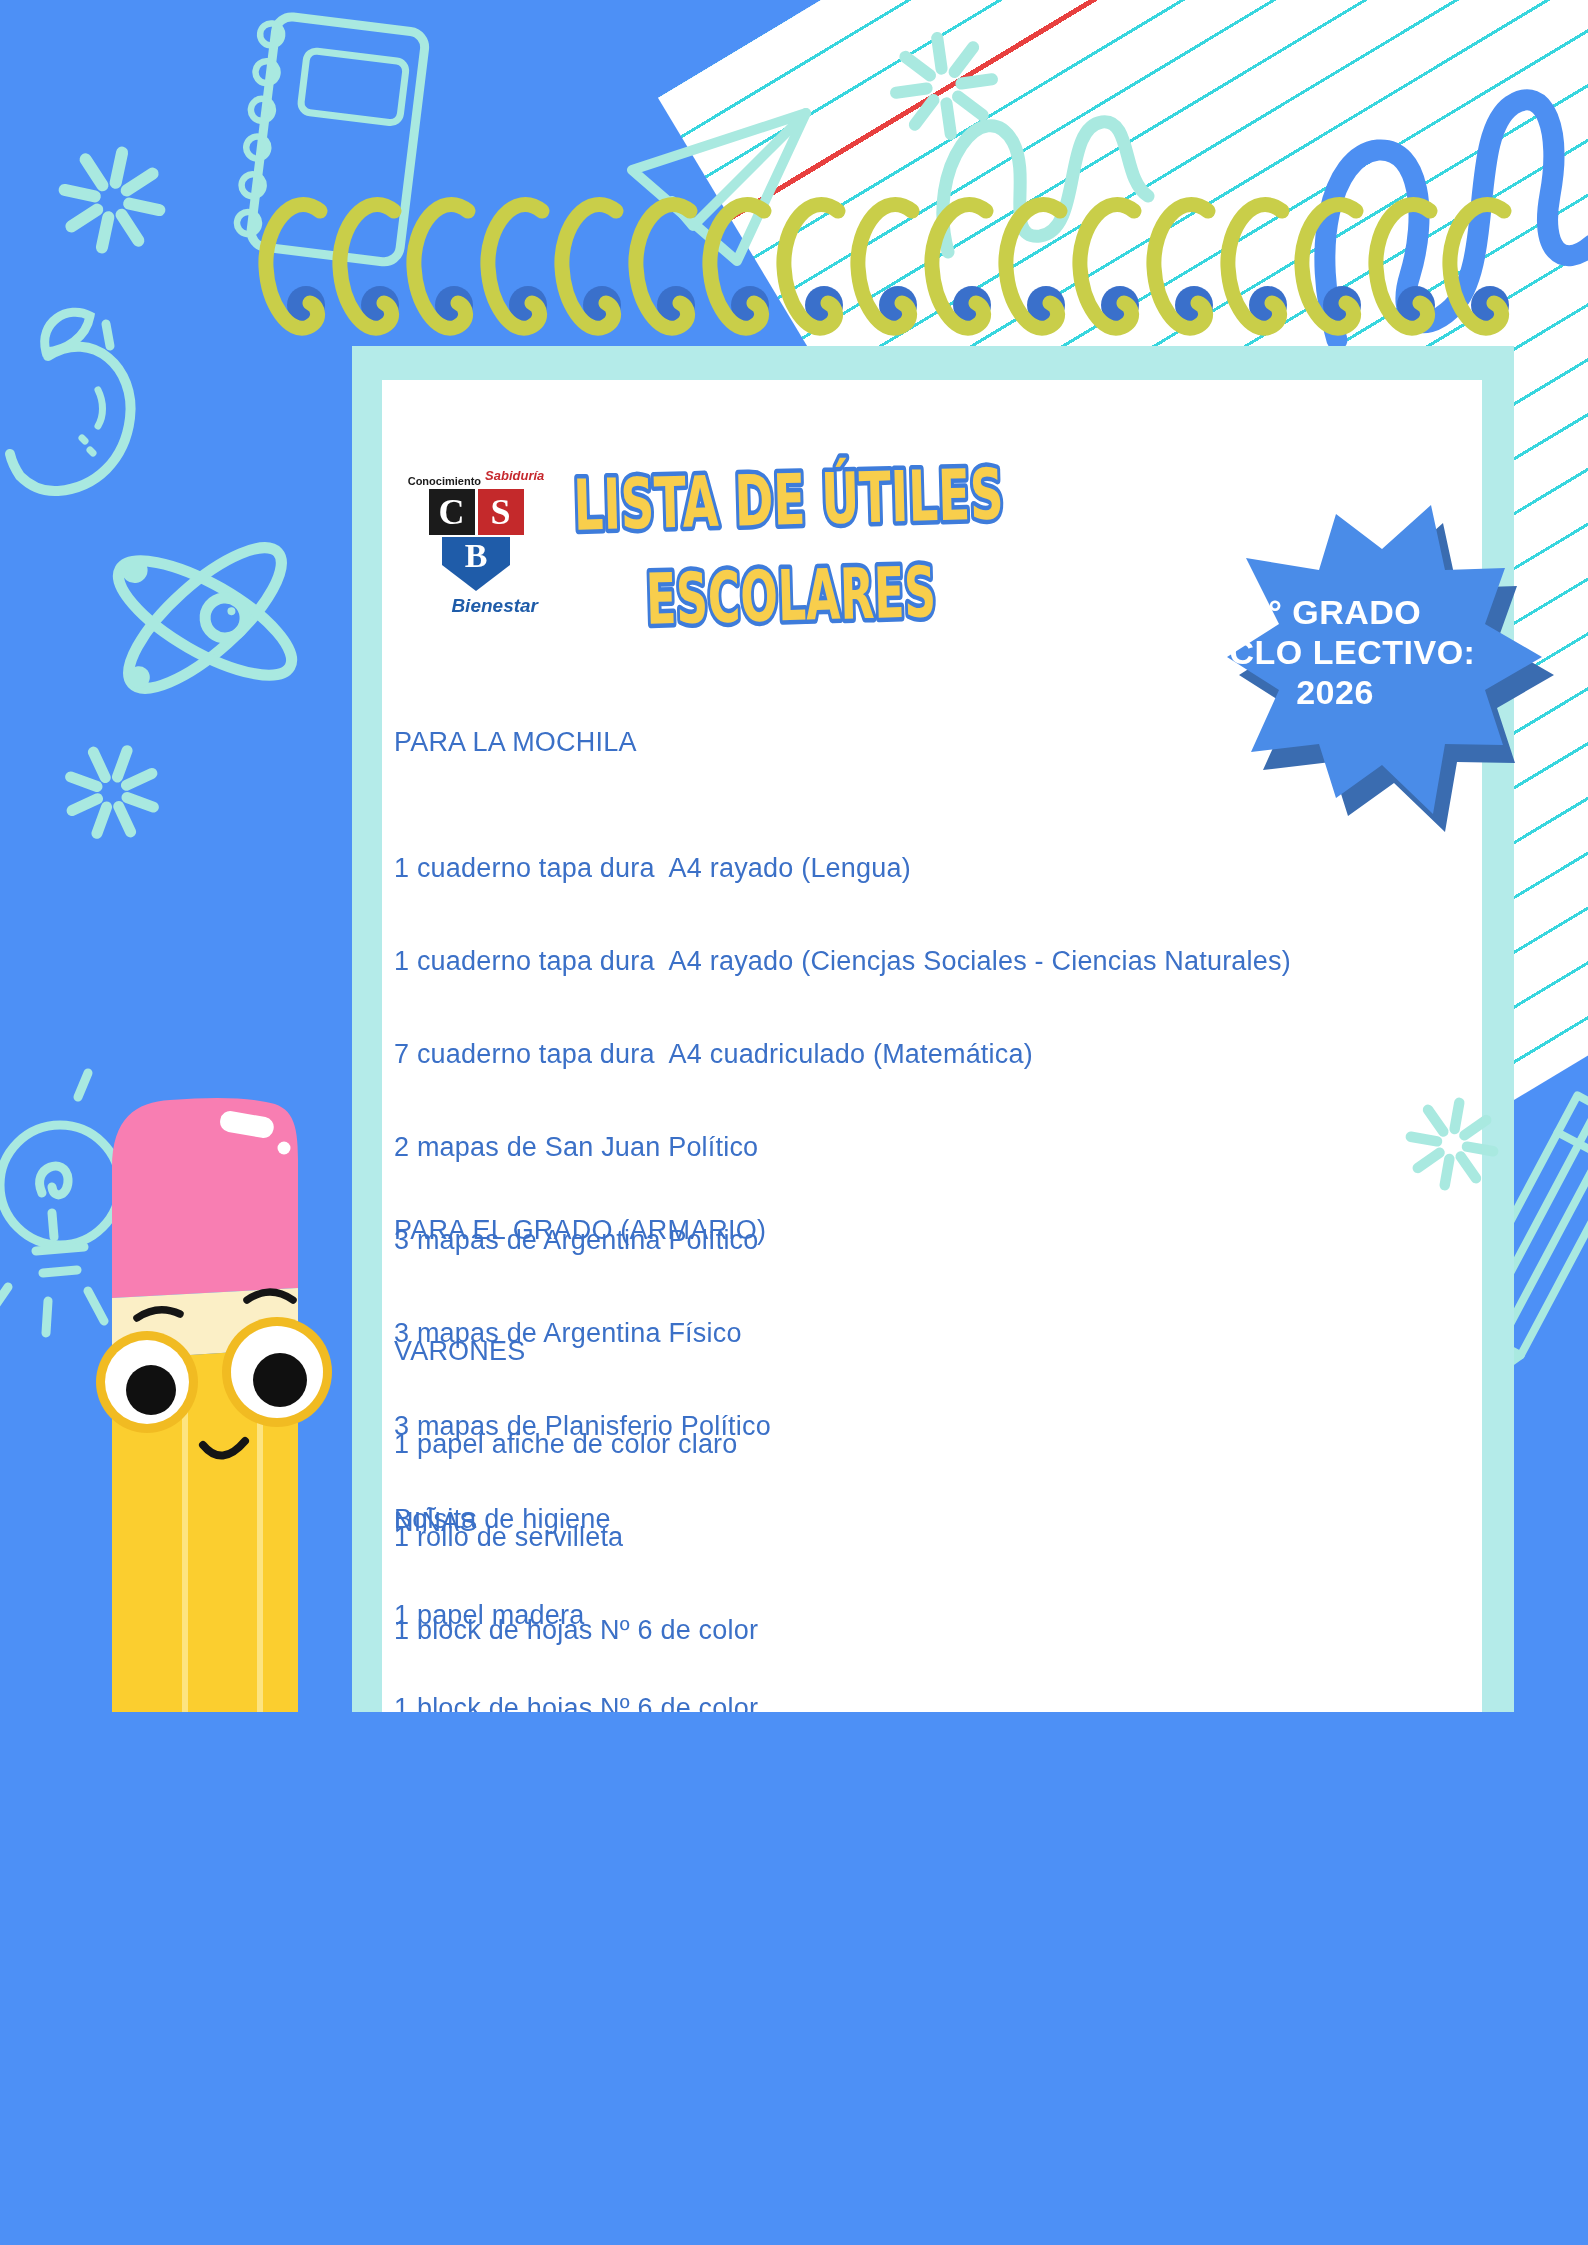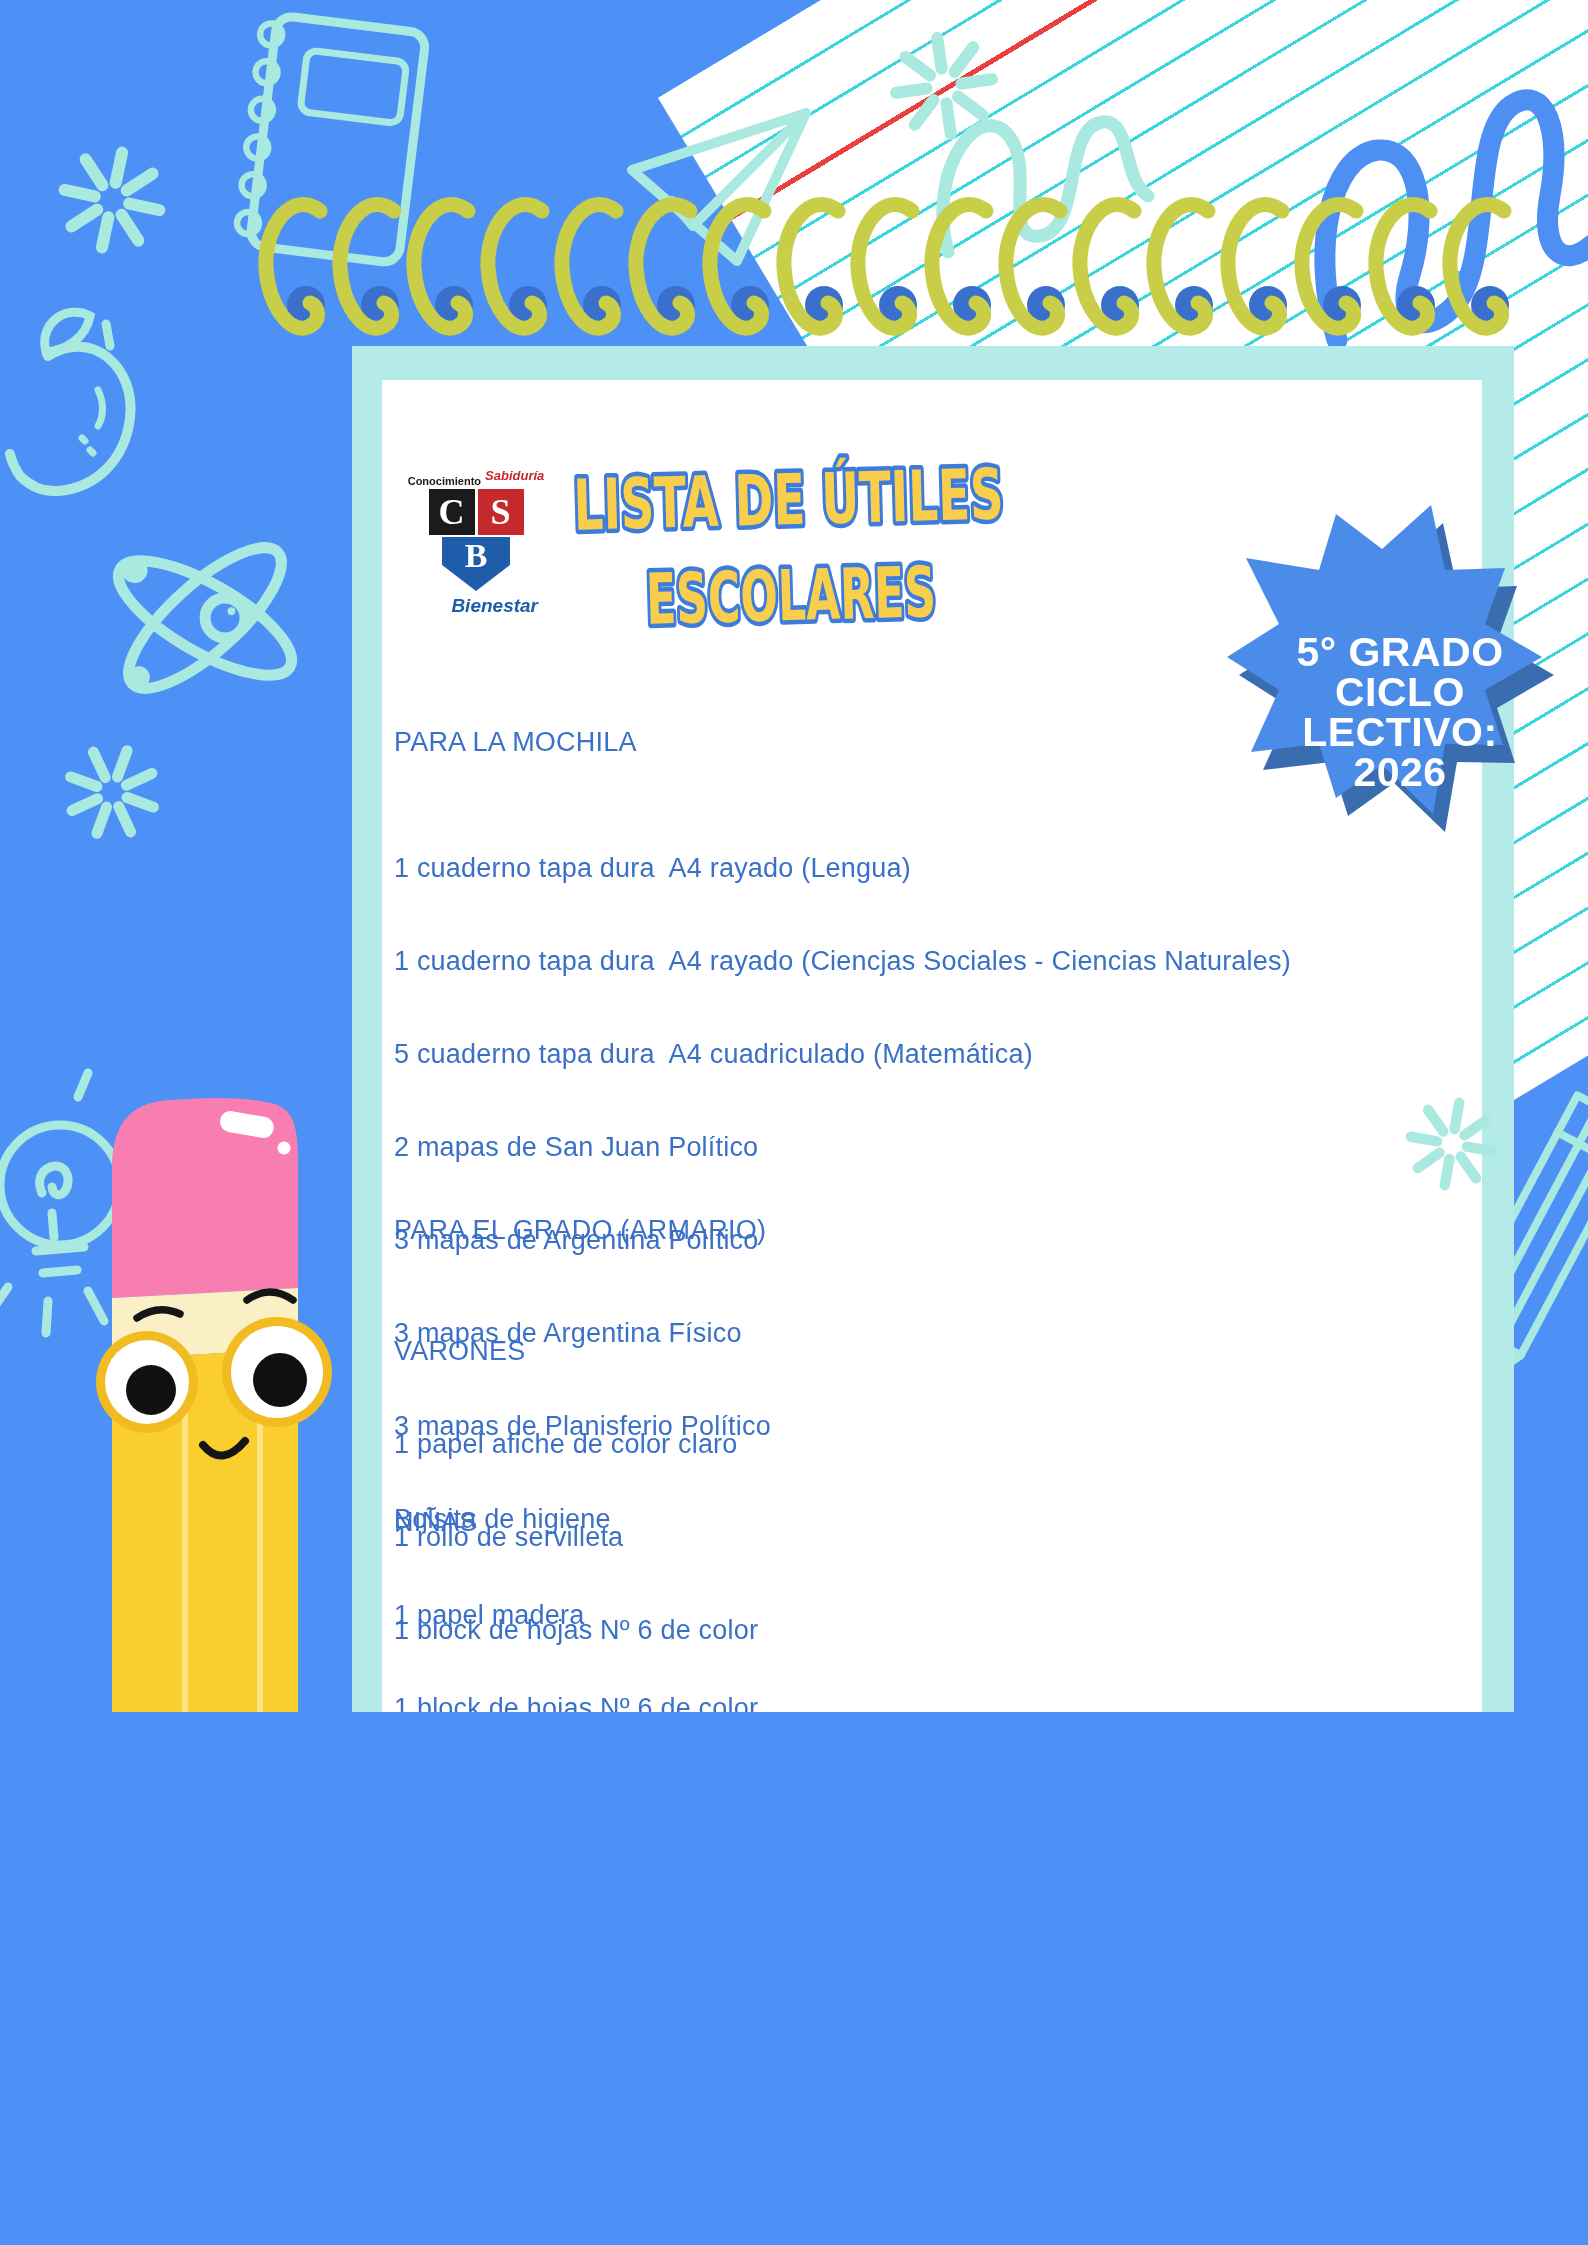--- a/index.html
+++ b/index.html
@@ -37,22 +37,22 @@
       font-family:"Liberation Serif",serif;font-weight:bold;font-size:34px;color:#fff;}
   .logo-bottom{font-size:19px;font-weight:bold;font-style:italic;color:#1F5CA9;margin-top:4px;text-align:right;}
 
   
   .title-svg{position:absolute;left:535px;top:448px;width:510px;height:220px;z-index:4;transform:rotate(-1.5deg);overflow:visible;}
   .title-svg text{font-family:"DejaVu Sans","Liberation Sans",sans-serif;font-weight:bold;
       fill:#F8CE4C;stroke:#3E7CDB;stroke-width:9px;stroke-linejoin:round;paint-order:stroke;}
 
   
   .badge-svg{position:absolute;left:1182px;top:457px;width:400px;height:400px;z-index:5;overflow:visible;}
-  .badge-text{position:absolute;left:1250px;top:592px;width:300px;z-index:6;text-align:center;
-      color:#ffffff;font-weight:bold;font-size:41px;line-height:40px;letter-spacing:.5px;margin-top:40px;}
+  .badge-text{position:absolute;left:1185px;top:592px;width:300px;z-index:6;text-align:center;
+      color:#ffffff;font-weight:bold;font-size:34px;line-height:40px;letter-spacing:.5px;}
 
   
   .sheet-text{position:absolute;left:394px;color:#3B70C7;z-index:4;
       font-size:27px;line-height:31px;font-weight:400;letter-spacing:.2px;white-space:pre;}
 
   .pencil-svg{position:absolute;left:70px;top:1060px;width:280px;height:960px;z-index:7;overflow:visible;}
   .top-doodles{position:absolute;left:0;top:0;width:1588px;height:2245px;z-index:8;pointer-events:none;}
 </style>
 </head>
 <body>
@@ -209,21 +209,21 @@
     <div>5° GRADO</div>
     <div>CICLO LECTIVO:</div>
     <div>2026</div>
   </div>
 
   <div class="sheet-text" style="top:727px">PARA LA MOCHILA</div>
 
   <div class="sheet-text" style="top:791px">
     <div>1 cuaderno tapa dura  A4 rayado (Lengua)</div>
     <div>1 cuaderno tapa dura  A4 rayado (Ciencjas Sociales - Ciencias Naturales)</div>
-    <div>5 cuaderno tapa dura  A4 cuadriculado (Matemática)</div>
+    <div>7 cuaderno tapa dura  A4 cuadriculado (Matemática)</div>
     <div>2 mapas de San Juan Político</div>
     <div>3 mapas de Argentina Político</div>
     <div>3 mapas de Argentina Físico</div>
     <div>3 mapas de Planisferio Político</div>
     <div>Bolsita de higiene</div>
   </div>
 
 
 
   <div class="sheet-text" style="top:1215px">PARA EL GRADO (ARMARIO)</div>

